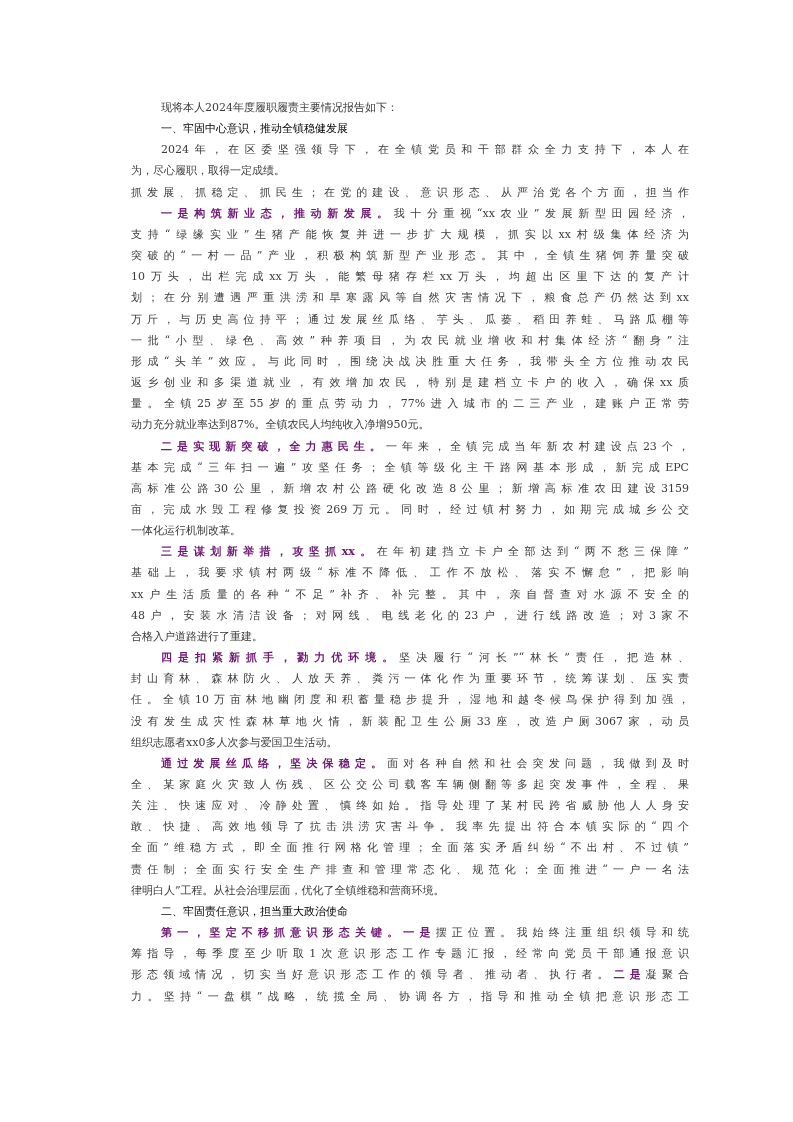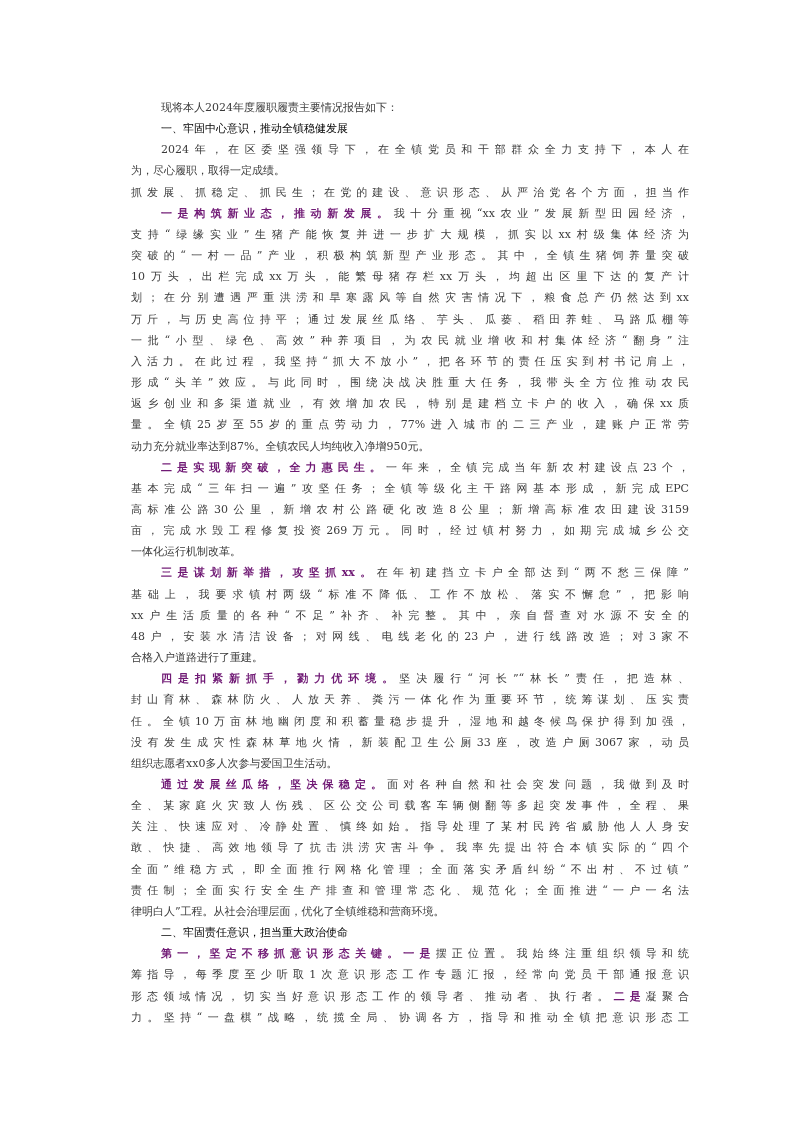--- a/index.html
+++ b/index.html
@@ -44,21 +44,20 @@
   </div>
 
   <div>
     <span class="l ind"><b class="lead">一是构筑新业态，推动新发展。</b><span>我十分重视“xx农业”发展新型田园经济，</span></span>
     <span class="l">支持“绿缘实业”生猪产能恢复并进一步扩大规模，抓实以xx村级集体经济为</span>
     <span class="l">突破的“一村一品”产业，积极构筑新型产业形态。其中，全镇生猪饲养量突破</span>
     <span class="l">10万头，出栏完成xx万头，能繁母猪存栏xx万头，均超出区里下达的复产计</span>
     <span class="l">划；在分别遭遇严重洪涝和旱寒露风等自然灾害情况下，粮食总产仍然达到xx</span>
     <span class="l">万斤，与历史高位持平；通过发展丝瓜络、芋头、瓜蒌、稻田养蛙、马路瓜棚等</span>
     <span class="l">一批“小型、绿色、高效”种养项目，为农民就业增收和村集体经济“翻身”注</span>
-    <span class="l">入活力。在此过程，我坚持“抓大不放小”，把各环节的责任压实到村书记肩上，</span>
     <span class="l">形成“头羊”效应。与此同时，围绕决战决胜重大任务，我带头全方位推动农民</span>
     <span class="l">返乡创业和多渠道就业，有效增加农民，特别是建档立卡户的收入，确保xx质</span>
     <span class="l">量。全镇25岁至55岁的重点劳动力，77%进入城市的二三产业，建账户正常劳</span>
     <span class="l last">动力充分就业率达到87%。全镇农民人均纯收入净增950元。</span>
   </div>
 
   <div>
     <span class="l ind"><b class="lead">二是实现新突破，全力惠民生。</b><span>一年来，全镇完成当年新农村建设点23个，</span></span>
     <span class="l">基本完成“三年扫一遍”攻坚任务；全镇等级化主干路网基本形成，新完成EPC</span>
     <span class="l">高标准公路30公里，新增农村公路硬化改造8公里；新增高标准农田建设3159</span>

